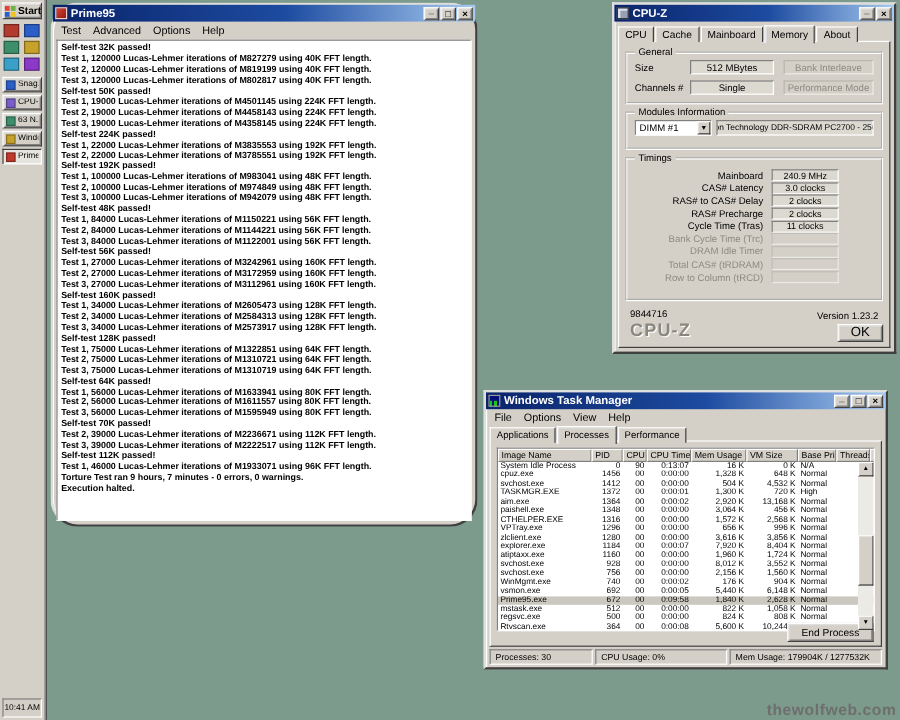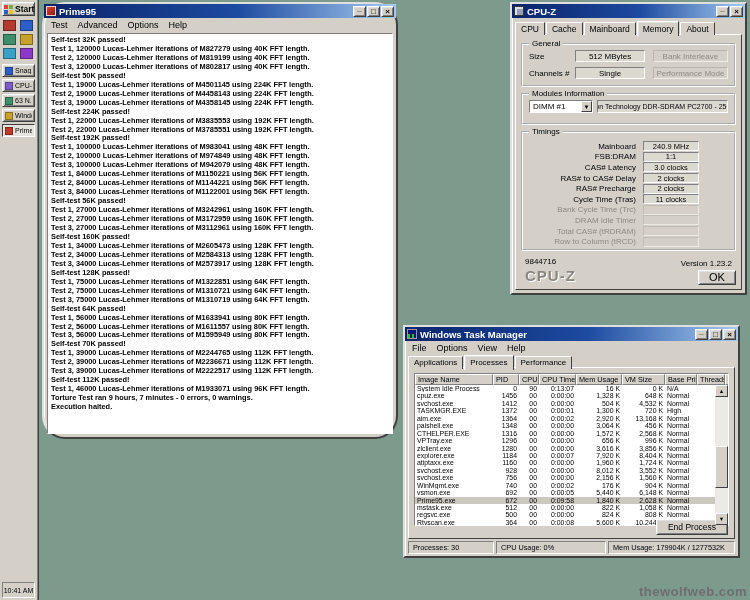--- a/index.html
+++ b/index.html
@@ -182,41 +182,41 @@
         <div class="p95-line">Test 1, 19000 Lucas-Lehmer iterations of M4501145 using 224K FFT length.</div>
         <div class="p95-line">Test 2, 19000 Lucas-Lehmer iterations of M4458143 using 224K FFT length.</div>
         <div class="p95-line">Test 3, 19000 Lucas-Lehmer iterations of M4358145 using 224K FFT length.</div>
         <div class="p95-line">Self-test 224K passed!</div>
         <div class="p95-line">Test 1, 22000 Lucas-Lehmer iterations of M3835553 using 192K FFT length.</div>
         <div class="p95-line">Test 2, 22000 Lucas-Lehmer iterations of M3785551 using 192K FFT length.</div>
         <div class="p95-line">Self-test 192K passed!</div>
         <div class="p95-line">Test 1, 100000 Lucas-Lehmer iterations of M983041 using 48K FFT length.</div>
         <div class="p95-line">Test 2, 100000 Lucas-Lehmer iterations of M974849 using 48K FFT length.</div>
         <div class="p95-line">Test 3, 100000 Lucas-Lehmer iterations of M942079 using 48K FFT length.</div>
+        <div class="p95-line">Self-test 48K passed!</div>
         <div class="p95-line">Test 1, 84000 Lucas-Lehmer iterations of M1150221 using 56K FFT length.</div>
         <div class="p95-line">Test 2, 84000 Lucas-Lehmer iterations of M1144221 using 56K FFT length.</div>
         <div class="p95-line">Test 3, 84000 Lucas-Lehmer iterations of M1122001 using 56K FFT length.</div>
         <div class="p95-line">Self-test 56K passed!</div>
         <div class="p95-line">Test 1, 27000 Lucas-Lehmer iterations of M3242961 using 160K FFT length.</div>
         <div class="p95-line">Test 2, 27000 Lucas-Lehmer iterations of M3172959 using 160K FFT length.</div>
         <div class="p95-line">Test 3, 27000 Lucas-Lehmer iterations of M3112961 using 160K FFT length.</div>
         <div class="p95-line">Self-test 160K passed!</div>
         <div class="p95-line">Test 1, 34000 Lucas-Lehmer iterations of M2605473 using 128K FFT length.</div>
         <div class="p95-line">Test 2, 34000 Lucas-Lehmer iterations of M2584313 using 128K FFT length.</div>
         <div class="p95-line">Test 3, 34000 Lucas-Lehmer iterations of M2573917 using 128K FFT length.</div>
         <div class="p95-line">Self-test 128K passed!</div>
         <div class="p95-line">Test 1, 75000 Lucas-Lehmer iterations of M1322851 using 64K FFT length.</div>
         <div class="p95-line">Test 2, 75000 Lucas-Lehmer iterations of M1310721 using 64K FFT length.</div>
         <div class="p95-line">Test 3, 75000 Lucas-Lehmer iterations of M1310719 using 64K FFT length.</div>
         <div class="p95-line">Self-test 64K passed!</div>
         <div class="p95-line">Test 1, 56000 Lucas-Lehmer iterations of M1633941 using 80K FFT length.</div>
         <div class="p95-line">Test 2, 56000 Lucas-Lehmer iterations of M1611557 using 80K FFT length.</div>
         <div class="p95-line">Test 3, 56000 Lucas-Lehmer iterations of M1595949 using 80K FFT length.</div>
         <div class="p95-line">Self-test 70K passed!</div>
-        <div class="p95-line">Test 1, 39000 Lucas-Lehmer iterations of M2244765 using 112K FFT length.</div>
         <div class="p95-line">Test 2, 39000 Lucas-Lehmer iterations of M2236671 using 112K FFT length.</div>
         <div class="p95-line">Test 3, 39000 Lucas-Lehmer iterations of M2222517 using 112K FFT length.</div>
         <div class="p95-line">Self-test 112K passed!</div>
         <div class="p95-line">Test 1, 46000 Lucas-Lehmer iterations of M1933071 using 96K FFT length.</div>
         <div class="p95-line">Torture Test ran 9 hours, 7 minutes - 0 errors, 0 warnings.</div>
         <div class="p95-line">Execution halted.</div>
       </div>
   </div>
 
   <div class="window" id="cpuz">
@@ -260,24 +260,20 @@
           </span>
           <span class="field modfield">Micron Technology DDR-SDRAM PC2700 - 256 MB</span>
         </div>
       </div>
       <div class="groupbox gb-tim">
         <span class="legend">Timings</span>
         <div id="cztimings">
             <div class="trow">
               <span class="tlab">Mainboard</span>
               <span class="field tfield">240.9 MHz</span>
-            </div>
-            <div class="trow">
-              <span class="tlab">FSB:DRAM</span>
-              <span class="field tfield">1:1</span>
             </div>
             <div class="trow">
               <span class="tlab">CAS# Latency</span>
               <span class="field tfield">3.0 clocks</span>
             </div>
             <div class="trow">
               <span class="tlab">RAS# to CAS# Delay</span>
               <span class="field tfield">2 clocks</span>
             </div>
             <div class="trow">

